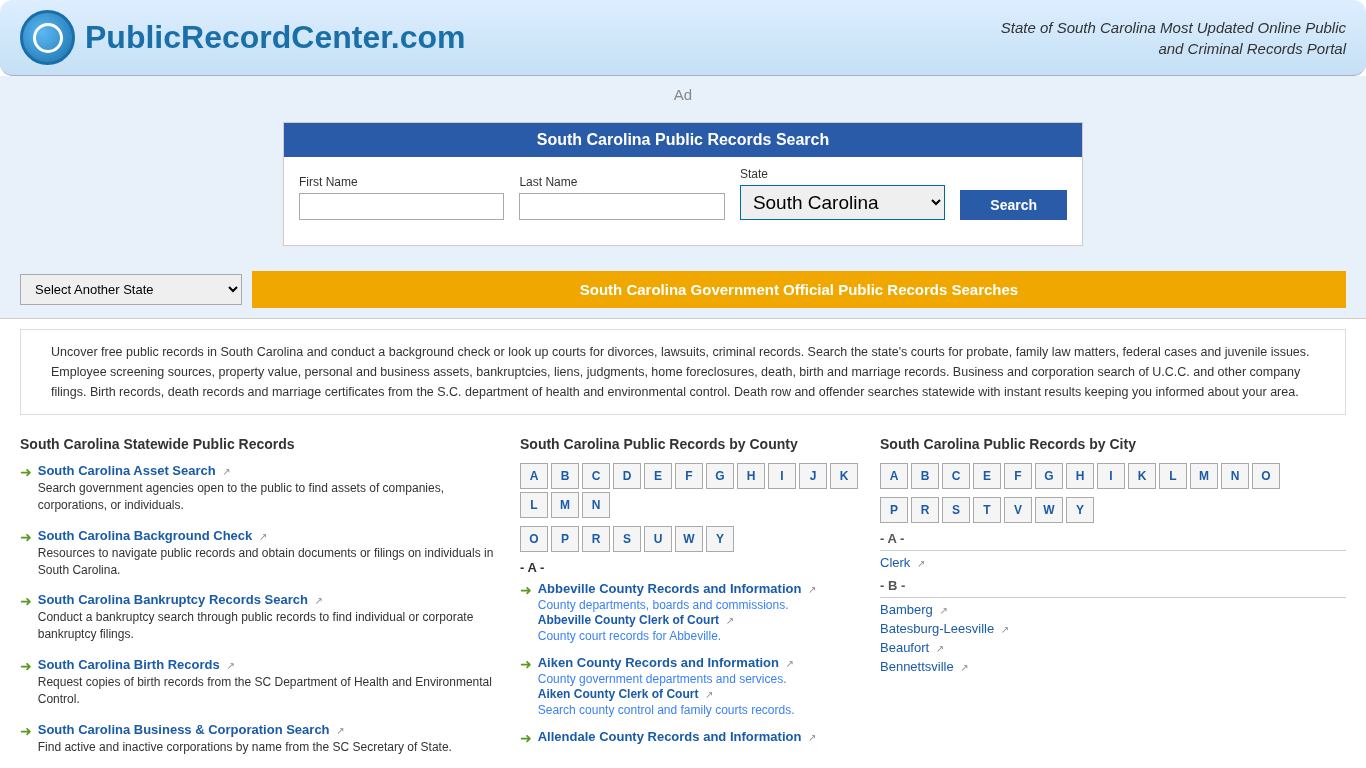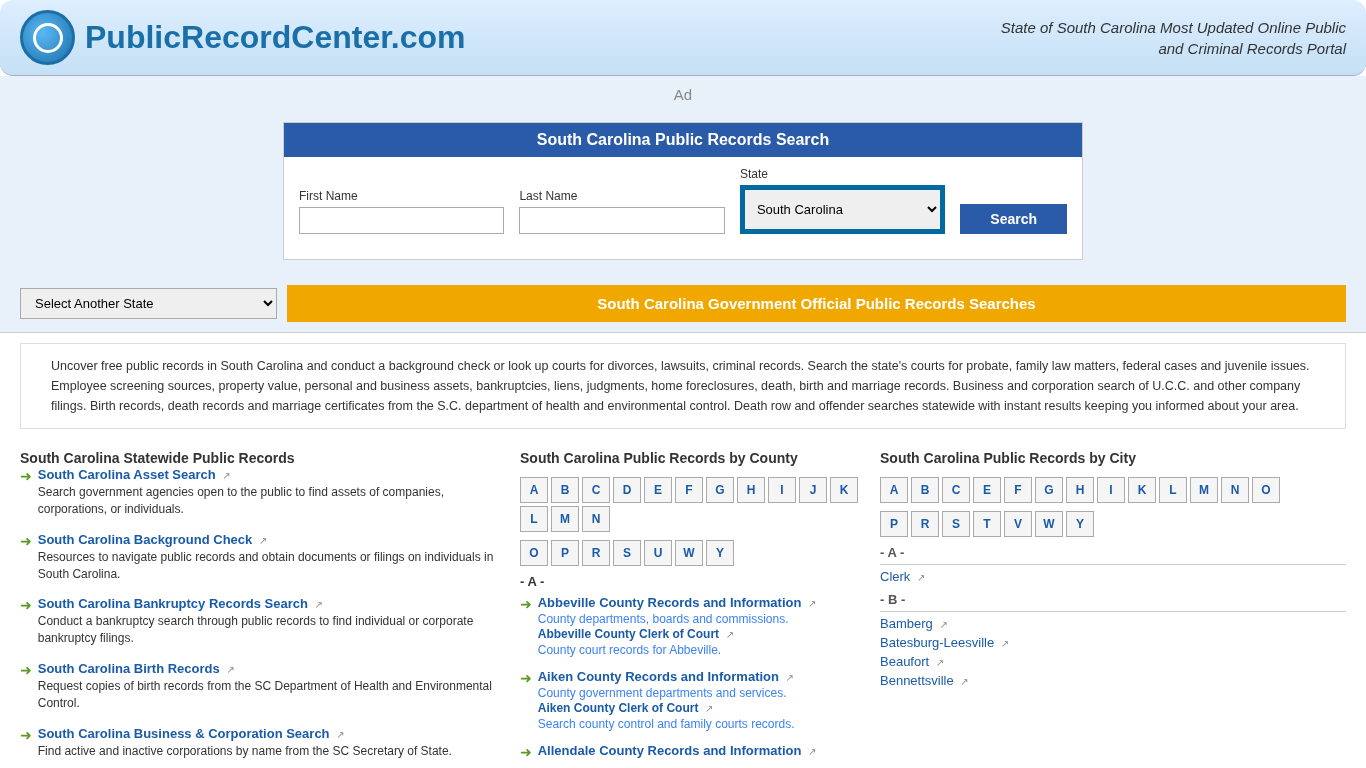--- a/index.html
+++ b/index.html
@@ -19,37 +19,37 @@
     #ad-box { background: #fff; border: 1px solid #ccc; max-width: 800px; margin: 0 auto; padding: 0 0 15px; }
     #ad-title-bar { background: #2a5ba8; color: #fff; text-align: center; font-weight: bold; font-size: 16px; padding: 8px; }
     #ad-form { padding: 10px 15px; }
     #ad-form .form-row { display: flex; gap: 15px; align-items: flex-end; }
     #ad-form .field-group { display: flex; flex-direction: column; gap: 4px; }
     #ad-form .field-group.fn { flex: 1; }
     #ad-form .field-group.ln { flex: 1; }
     #ad-form .field-group.st { flex: 1; }
     #ad-form label { font-size: 12px; color: #333; }
     #ad-form input[type=text] { border: 1px solid #aaa; padding: 5px 8px; font-size: 13px; width: 100%; }
-    #ad-form select { border: 5px solid #0369a1; padding: 11px 8px; font-size: 13px; width: 100%; }
+    #ad-form select { border: 1px solid #0369a1; padding: 5px 8px; font-size: 19px; width: 100%; }
     #ad-form button { background: #2a5ba8; color: #fff; border: none; padding: 7px 30px; font-size: 14px; font-weight: bold; cursor: pointer; white-space: nowrap; }
 
     
     #controls-row { display: flex; align-items: center; gap: 10px; padding: 10px 20px; background: #e8f0fa; border-bottom: 1px solid #ccc; }
-    #controls-row select { padding: 6px 10px; border: 1px solid #aaa; font-size: 13px; width: 257px; }
+    #controls-row select { padding: 6px 10px; border: 1px solid #aaa; font-size: 13px; width: 222px; }
     #gov-btn { background: #f0a800; color: #fff; border: none; padding: 10px 30px; font-size: 15px; font-weight: bold; cursor: pointer; flex: 1; text-align: center; }
 
     
     #description { background: #fff; border: 1px solid #ddd; margin: 10px 20px; padding: 12px 30px; font-size: 12.5px; line-height: 1.6; color: #333; }
 
     
     #main { display: flex; gap: 0; padding: 10px 20px; }
 
     
     #col-left { width: 500px; padding-right: 15px; }
-    #col-left h2 { font-size: 14px; font-weight: bold; color: #333; line-height: 1.3; }
+    #col-left h2 { font-size: 14px; font-weight: bold; color: #333; margin-bottom: 10px; line-height: 1.3; }
     .record-item { display: flex; gap: 6px; margin-bottom: 14px; align-items: flex-start; }
     .arrow-icon { color: #5a9a20; font-size: 14px; margin-top: 1px; flex-shrink: 0; }
     .record-item-content {}
     .record-item-content a { color: #1a5ba8; text-decoration: none; font-weight: bold; font-size: 13px; }
     .ext-icon { font-size: 10px; color: #888; margin-left: 3px; }
     .record-item-content p { font-size: 12px; color: #333; margin-top: 2px; line-height: 1.4; }
 
     
     #col-mid { width: 360px; padding-right: 15px; }
     #col-mid h2 { font-size: 14px; font-weight: bold; color: #333; margin-bottom: 10px; line-height: 1.3; }

